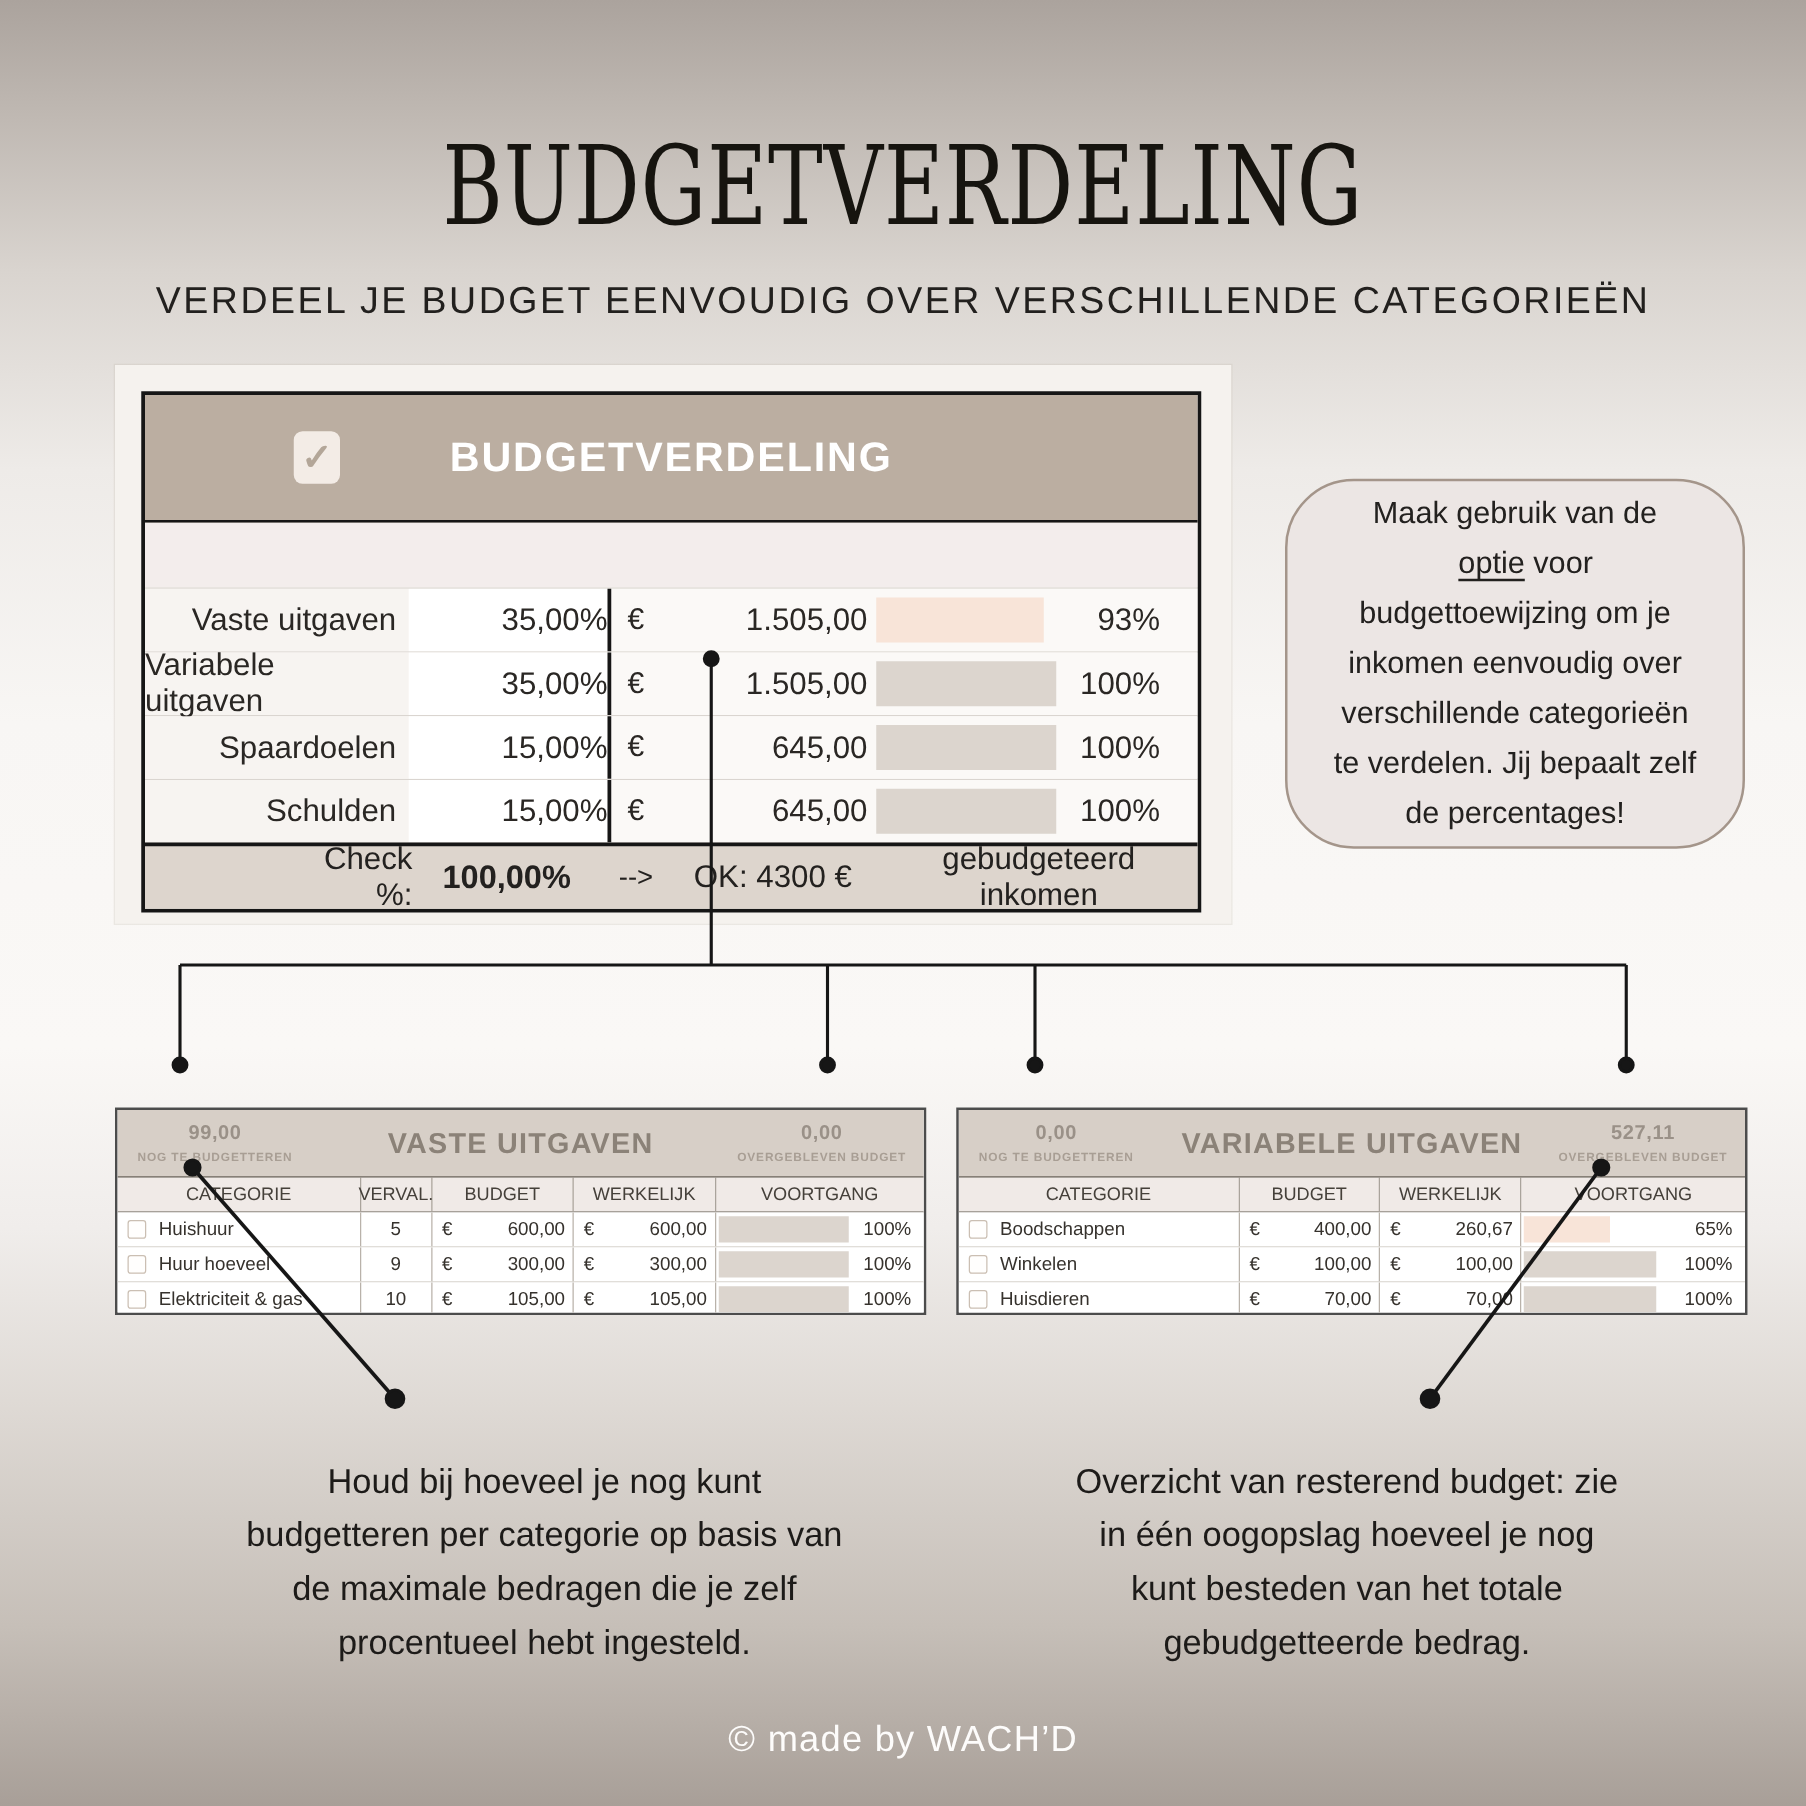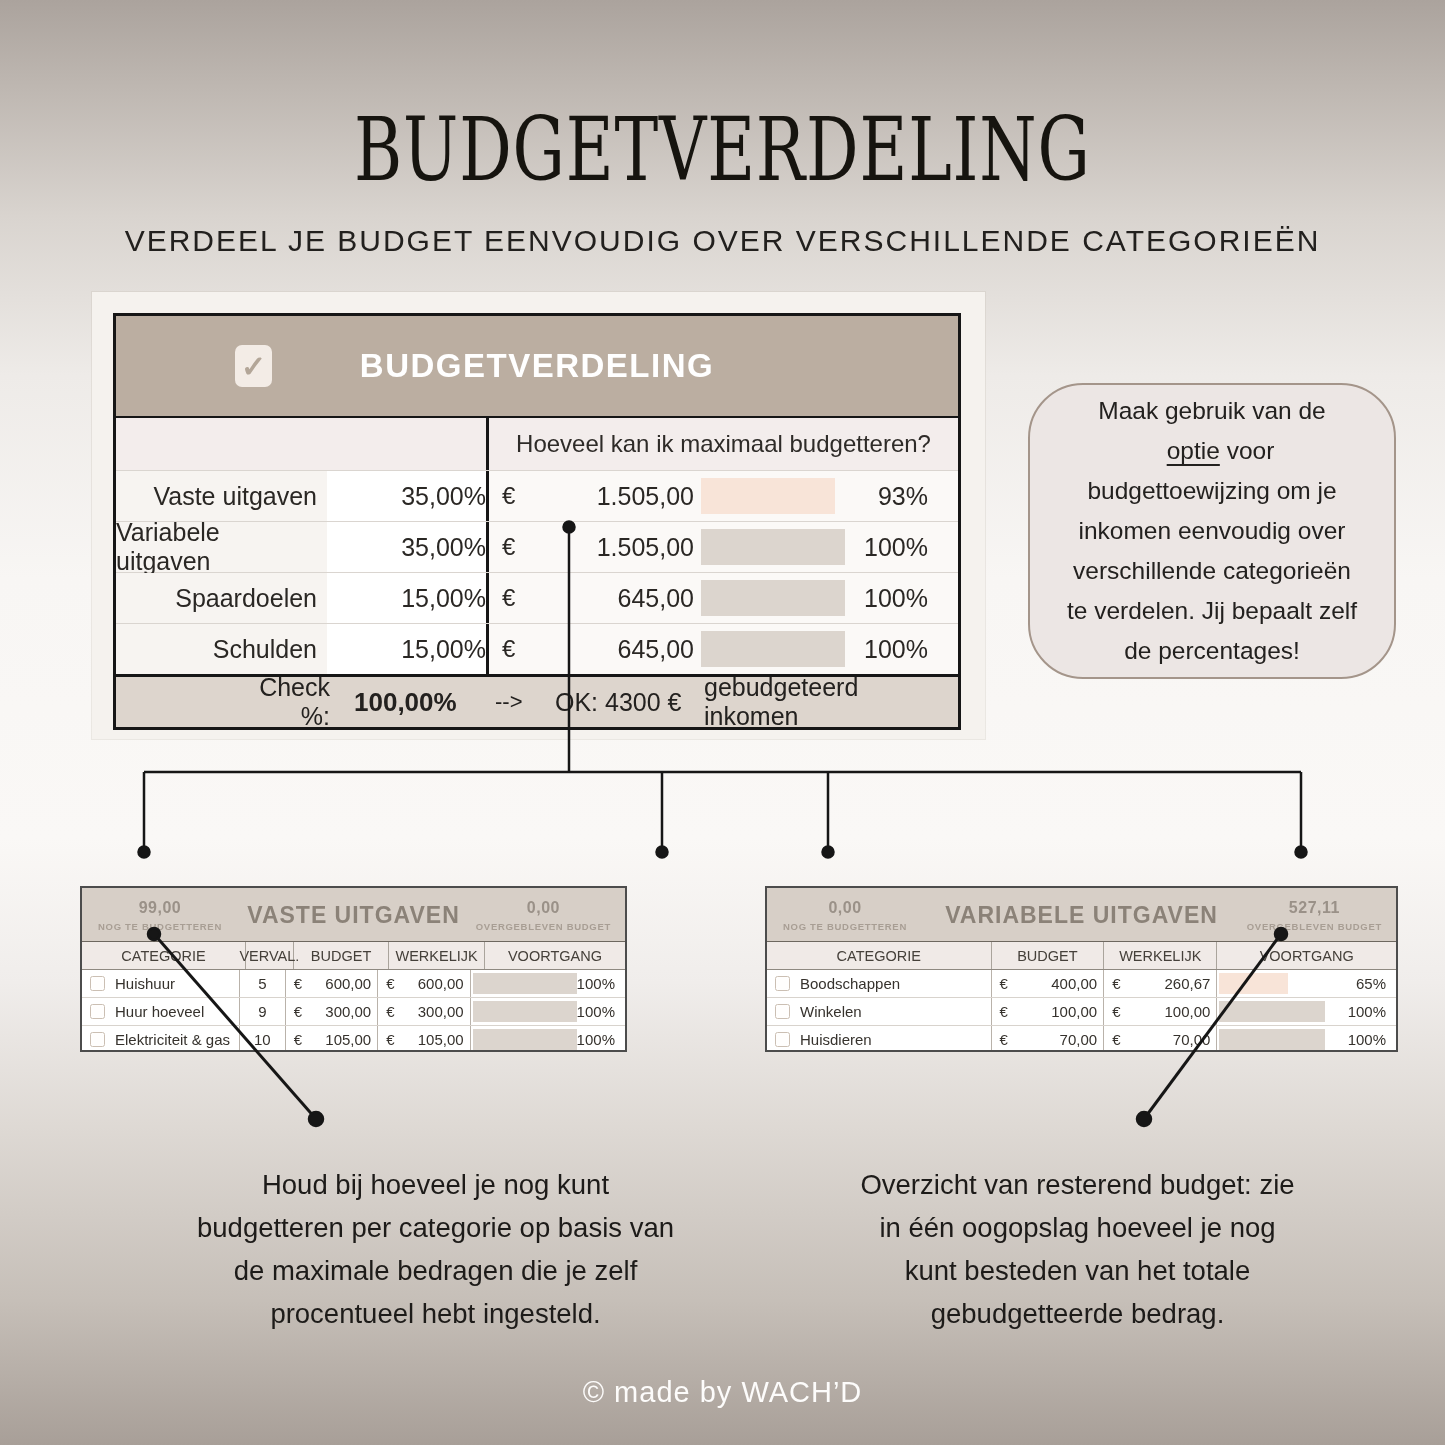--- a/index.html
+++ b/index.html
@@ -52,31 +52,31 @@
   .bar-taupe { background:#dcd5ce; }
   .mc-pct2 { flex:1; display:flex; align-items:center; justify-content:flex-end;
     padding-right:30px; box-sizing:border-box; }
   .mt-summary { position:relative; height:50px; background:#ddd5cd;
     border-top:3px solid #161616; font-size:25px; color:#23211f; }
   .mt-summary span { position:absolute; top:50%; transform:translateY(-50%); }
   .ms-checklabel { left:112px; width:102px; text-align:right; }
   .ms-checkvalue { left:238px; font-weight:bold; font-size:26px; }
   .ms-arrow { left:379px; font-size:22px; }
   .ms-ok { left:439px; }
-  .ms-note { left:588px; }
+  .ms-note { left:588px;text-align:center; }
   
   .callout { position:absolute; left:1028px; top:383px; width:368px; height:296px;
     box-sizing:border-box; background:#ece6e4; border:2px solid #a4958a;
     border-radius:55px; padding:32px 30px; display:flex; align-items:center; }
   .callout-text { width:100%; text-align:center; font-size:24.5px; line-height:40px; color:#23211f; }
   .callout-text u { text-underline-offset:5px;margin-left:17px; }
   
   .btable { position:absolute; top:886px; height:166px; overflow:hidden;
     border:2px solid #4c4c4c; background:#ffffff; box-sizing:border-box; }
-  #vaste-table { left:80px; width:547px; }
+  #vaste-table { left:92px; width:649px; }
   #variabele-table { left:765px; width:633px; }
   .bt-header { height:53px; background:#d7cfc7; position:relative;
     border-bottom:1.5px solid #6d675f; }
   .bt-side { position:absolute; top:50%; transform:translateY(-50%);
     display:flex; flex-direction:column; align-items:center; gap:4px; }
   .bt-side.left { left:16px; }
   .bt-side.right { right:14px; }
   .bt-value { font-size:16px; font-weight:bold; color:#9a9188; letter-spacing:.5px; }
   .bt-label { font-size:9.5px; font-weight:bold; color:#a89e94; letter-spacing:.7px; }
   .bt-title { position:absolute; left:0; right:0; top:50%; transform:translateY(-50%);
@@ -127,21 +127,20 @@
   <div class="subtitle">VERDEEL JE BUDGET EENVOUDIG OVER VERSCHILLENDE CATEGORIEËN</div>
 
   <div class="main-panel">
     <div class="mtable">
       <div class="mt-header">
         <div class="mt-check">✓</div>
         <div class="mt-title">BUDGETVERDELING</div>
       </div>
       <div class="mt-subheader">
         <div class="mt-sub-left"></div>
-        <div class="mt-sub-right">Hoeveel kan ik maximaal budgetteren?</div>
       </div>
 
       <div class="mt-row">
         <div class="mc-label">Vaste uitgaven</div>
         <div class="mc-pct">35,00%</div>
         <div class="mc-right">
           <div class="mc-cur">€</div>
           <div class="mc-amt">1.505,00</div>
           <div class="mc-bar">
               <div class="track">

